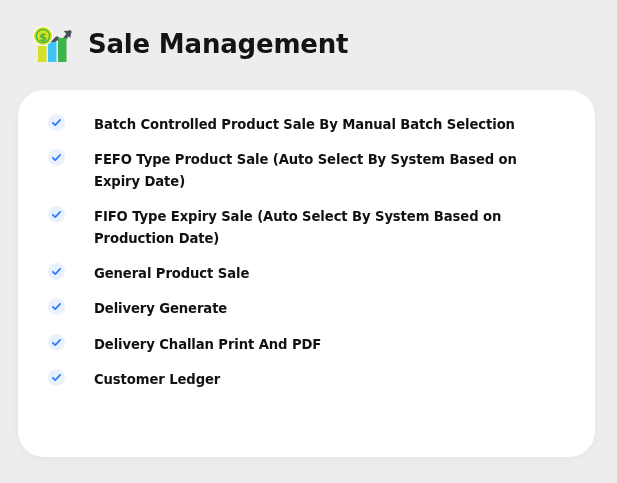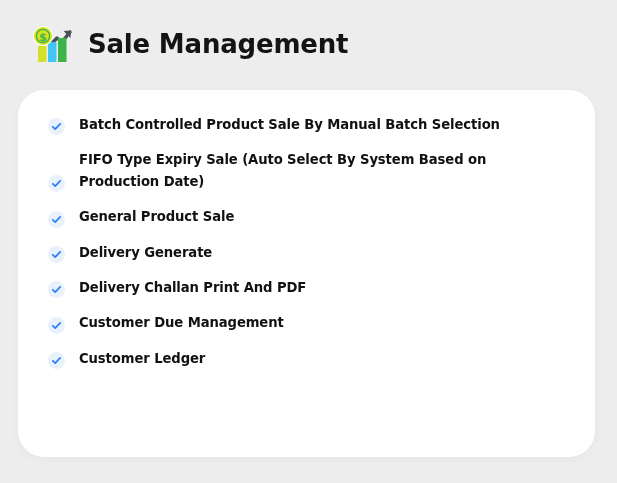--- a/index.html
+++ b/index.html
@@ -66,22 +66,22 @@
   }
 
   .feature-list {
     list-style: none;
     margin: 0;
     padding: 0;
   }
 
   .feature-item {
     display: flex;
-    align-items: flex-end;
-    gap: 14px;
+    align-items: flex-start;
+    gap: 29px;
     margin-bottom: 14px;
   }
   .feature-item:last-child { margin-bottom: 16px; }
 
   .check-badge {
     flex: 0 0 auto;
     width: 17px;
     height: 17px;
     border-radius: 50%;
     background: #e9f1fd;
@@ -131,20 +131,28 @@
 
       <li class="feature-item">
         <span class="check-badge">
           <svg width="11" height="11" viewBox="0 0 12 12">
               <path d="M2 6.3 L4.6 8.8 L10 3.2" fill="none" stroke="#2b7fff" stroke-width="1.9" stroke-linecap="round" stroke-linejoin="round"></path>
             </svg>
         </span>
         <span class="feature-label">Batch Controlled Product Sale By Manual Batch Selection</span>
       </li>
 
+      <li class="feature-item">
+        <span class="check-badge">
+          <svg width="11" height="11" viewBox="0 0 12 12">
+              <path d="M2 6.3 L4.6 8.8 L10 3.2" fill="none" stroke="#2b7fff" stroke-width="1.9" stroke-linecap="round" stroke-linejoin="round"></path>
+            </svg>
+        </span>
+        <span class="feature-label">FEFO Type Product Sale (Auto Select By System Based on Expiry Date)</span>
+      </li>
 
       <li class="feature-item">
         <span class="check-badge">
           <svg width="11" height="11" viewBox="0 0 12 12">
               <path d="M2 6.3 L4.6 8.8 L10 3.2" fill="none" stroke="#2b7fff" stroke-width="1.9" stroke-linecap="round" stroke-linejoin="round"></path>
             </svg>
         </span>
         <span class="feature-label">FIFO Type Expiry Sale (Auto Select By System Based on Production Date)</span>
       </li>
 
@@ -169,28 +177,20 @@
       <li class="feature-item">
         <span class="check-badge">
           <svg width="11" height="11" viewBox="0 0 12 12">
               <path d="M2 6.3 L4.6 8.8 L10 3.2" fill="none" stroke="#2b7fff" stroke-width="1.9" stroke-linecap="round" stroke-linejoin="round"></path>
             </svg>
         </span>
         <span class="feature-label">Delivery Challan Print And PDF</span>
       </li>
 
 
-      <li class="feature-item">
-        <span class="check-badge">
-          <svg width="11" height="11" viewBox="0 0 12 12">
-              <path d="M2 6.3 L4.6 8.8 L10 3.2" fill="none" stroke="#2b7fff" stroke-width="1.9" stroke-linecap="round" stroke-linejoin="round"></path>
-            </svg>
-        </span>
-        <span class="feature-label">Customer Due Management</span>
-      </li>
 
       <li class="feature-item">
         <span class="check-badge">
           <svg width="11" height="11" viewBox="0 0 12 12">
               <path d="M2 6.3 L4.6 8.8 L10 3.2" fill="none" stroke="#2b7fff" stroke-width="1.9" stroke-linecap="round" stroke-linejoin="round"></path>
             </svg>
         </span>
         <span class="feature-label">Customer Ledger</span>
       </li>
 

